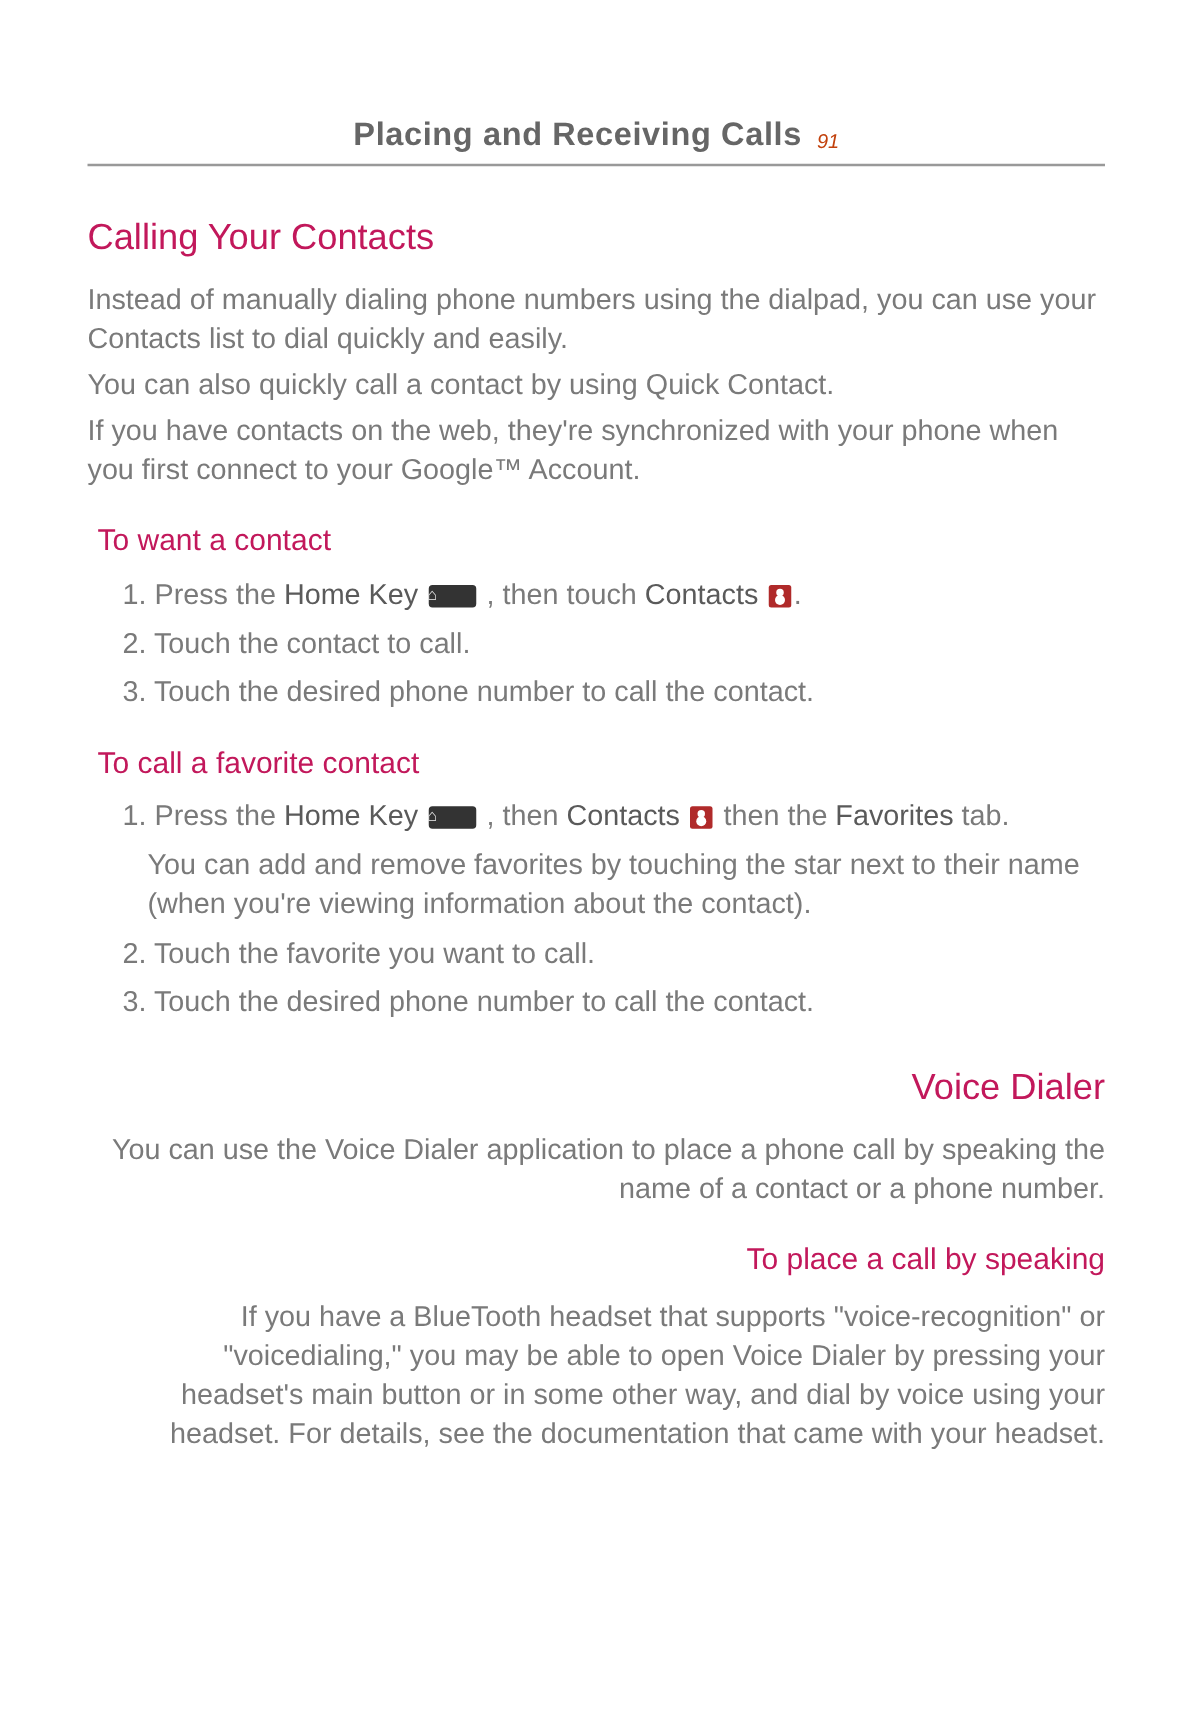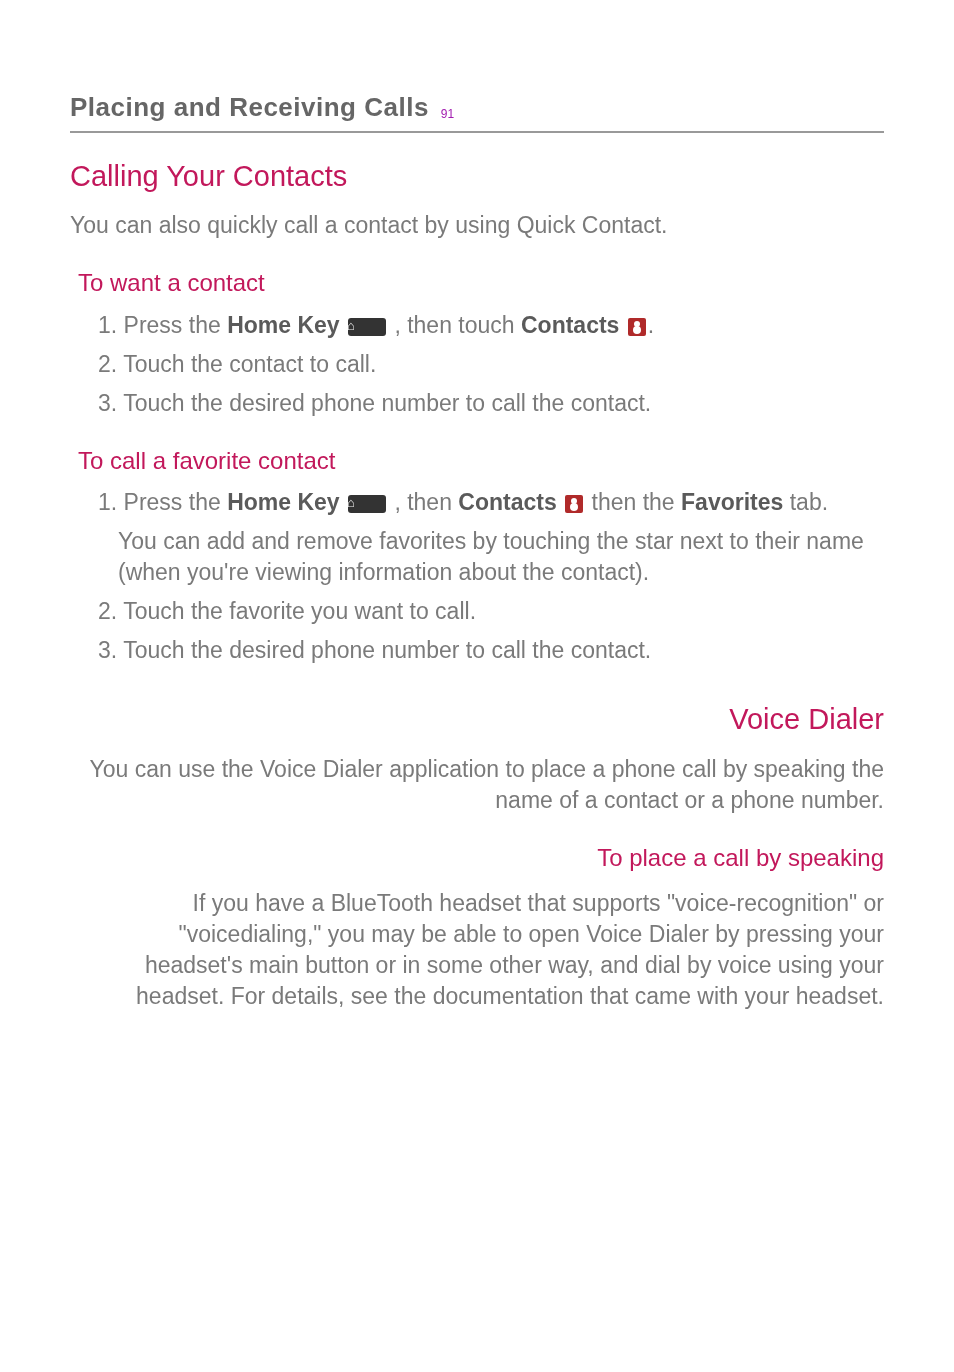--- a/index.html
+++ b/index.html
@@ -13,38 +13,39 @@
     background: #ffffff;
     font-family: Arial, Helvetica, sans-serif;
     color: #7a7a7a;
     padding: 90px 70px 50px 70px;
     font-size: 23px;
     line-height: 1.35;
     position: relative;
   }
   .header-row {
     display: flex;
-    justify-content: flex-start;
+    justify-content: center;
     align-items: baseline;
     border-bottom: 2px solid #999;
     padding-bottom: 6px;
-    margin-bottom: 24px;
+    margin-bottom: 38px;
     gap: 12px;
   }
   .header-title {
     color: #666;
     font-weight: bold;
     font-size: 26px;
     letter-spacing: 0.5px;
   }
   .page-num {
-    color: #a21caf;
-    font-size: 12px;
+    color: #c2410c;
+    font-size: 16px;
     position: relative;
     top: 2px;
+    font-style: italic;
   }
   .h1 {
     color: #c2185b;
     font-size: 29px;
     font-weight: normal;
     margin-bottom: 14px;
   }
   .para {
     color: #7a7a7a;
     margin-bottom: 6px;
@@ -63,21 +64,21 @@
     text-indent: -20px;
     margin-bottom: 8px;
   }
   .step-sub {
     color: #7a7a7a;
     margin-left: 48px;
     margin-bottom: 8px;
   }
   .bold-dark {
     color: #5a5a5a;
-    font-weight: bold;
+    font-weight: normal;
   }
   .home-key-icon {
     display: inline-block;
     width: 38px;
     height: 18px;
     background: #333;
     border-radius: 3px;
     vertical-align: middle;
     position: relative;
     margin: 0 2px;
@@ -142,21 +143,23 @@
 <body>
 
 <div class="header-row">
   <span class="header-title">Placing and Receiving Calls</span>
   <span class="page-num">91</span>
 </div>
 
 <div>
   <div class="h1">Calling Your Contacts</div>
   <div class="intro-block">
+    <div class="para">Instead of manually dialing phone numbers using the dialpad, you can use your Contacts list to dial quickly and easily.</div>
     <div class="para">You can also quickly call a contact by using Quick Contact.</div>
+    <div class="para">If you have contacts on the web, they're synchronized with your phone when you first connect to your Google™ Account.</div>
   </div>
 
   <div class="h2">To want a contact</div>
 
   <div class="step">
     <span>1. Press the </span><span class="bold-dark">Home Key</span><span> </span><span class="home-key-icon"></span><span> , then touch </span><span class="bold-dark">Contacts</span><span> </span><span class="contacts-icon"></span><span>.</span>
   </div>
   <div class="step">2. Touch the contact to call.</div>
   <div class="step">3. Touch the desired phone number to call the contact.</div>
 

